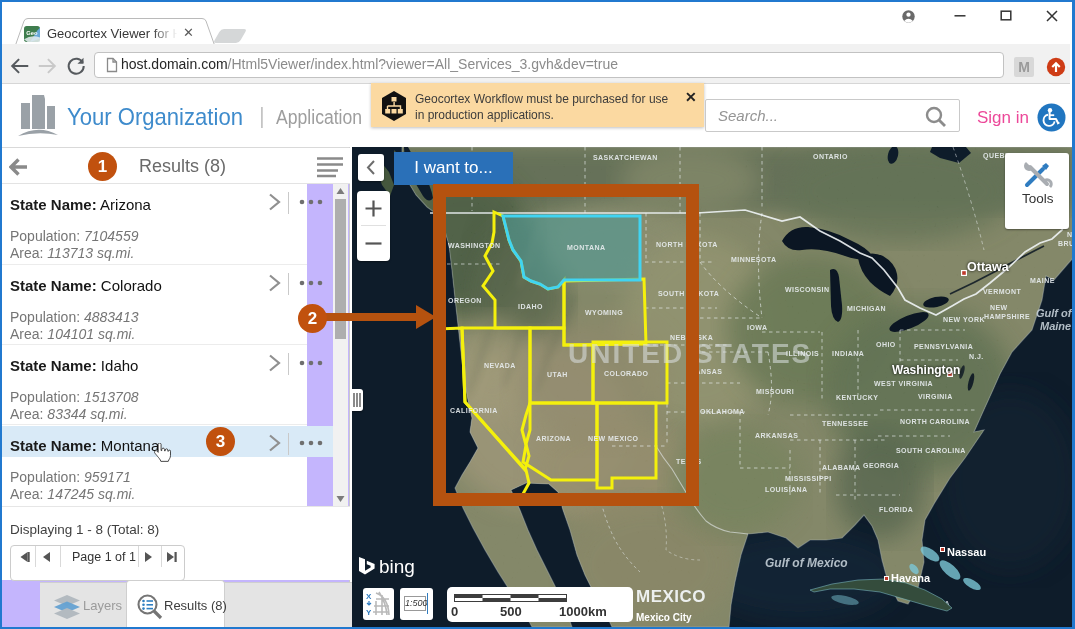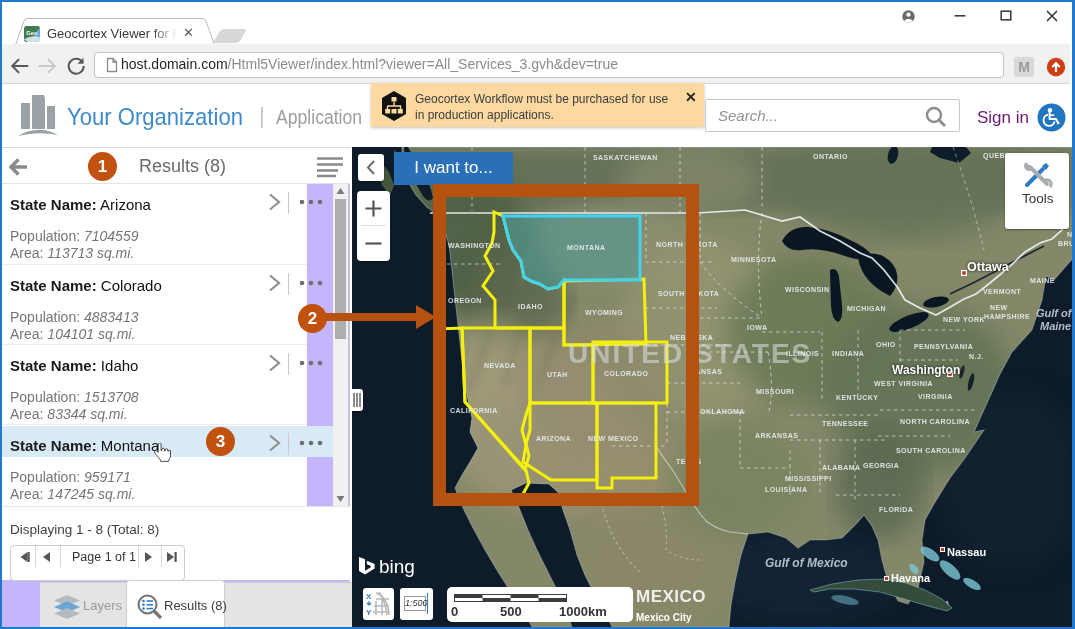--- a/index.html
+++ b/index.html
@@ -130,21 +130,21 @@
       <div style="position:absolute;left:44px;top:8px;font-size:12px;color:#3c3c3c;line-height:16px;">Geocortex Workflow must be purchased for use<br>in production applications.</div>
       <div style="position:absolute;left:314px;top:6px;font-size:14px;color:#222;font-weight:bold;">✕</div>
     </div>
     <div style="position:absolute;left:705px;top:14px;width:255px;height:33px;background:#fff;border:1px solid #c9c9c9;border-radius:2px;">
       <span style="position:absolute;left:12px;top:7px;font-size:15px;font-style:italic;color:#949494;">Search...</span>
       <svg style="position:absolute;left:218px;top:5px" width="24" height="24" viewBox="0 0 24 24">
           <circle cx="10" cy="10" r="7" fill="none" stroke="#8c8c8c" stroke-width="2.4"></circle>
           <path d="M15,15 L21,21" stroke="#8c8c8c" stroke-width="2.8"></path>
         </svg>
     </div>
-    <span style="position:absolute;left:977px;top:23px;font-size:17px;color:#701a75;">Sign in</span>
+    <span style="position:absolute;left:977px;top:23px;font-size:17px;color:#ec4899;">Sign in</span>
     <svg style="position:absolute;left:1037px;top:103px;top:18px;left:1037px" width="29" height="29" viewBox="0 0 29 29">
       <circle cx="14.5" cy="14.5" r="14" fill="#2176c0"></circle>
       <circle cx="13" cy="7.2" r="2.2" fill="#fff"></circle>
       <path d="M12.6,9 L12.6,16 L19,16 L21.5,21" stroke="#fff" stroke-width="2" fill="none" stroke-linejoin="round"></path>
       <path d="M12.6,12.2 L17.2,12.2" stroke="#fff" stroke-width="1.8"></path>
       <path d="M11,11.8 A5.6,5.6 0 1 0 17.6,18.4" stroke="#fff" stroke-width="1.9" fill="none"></path>
       <path d="M20.2,21.6 L23,20 L21.5,18.8 Z" fill="#fff"></path>
     </svg>
   </div>
 

